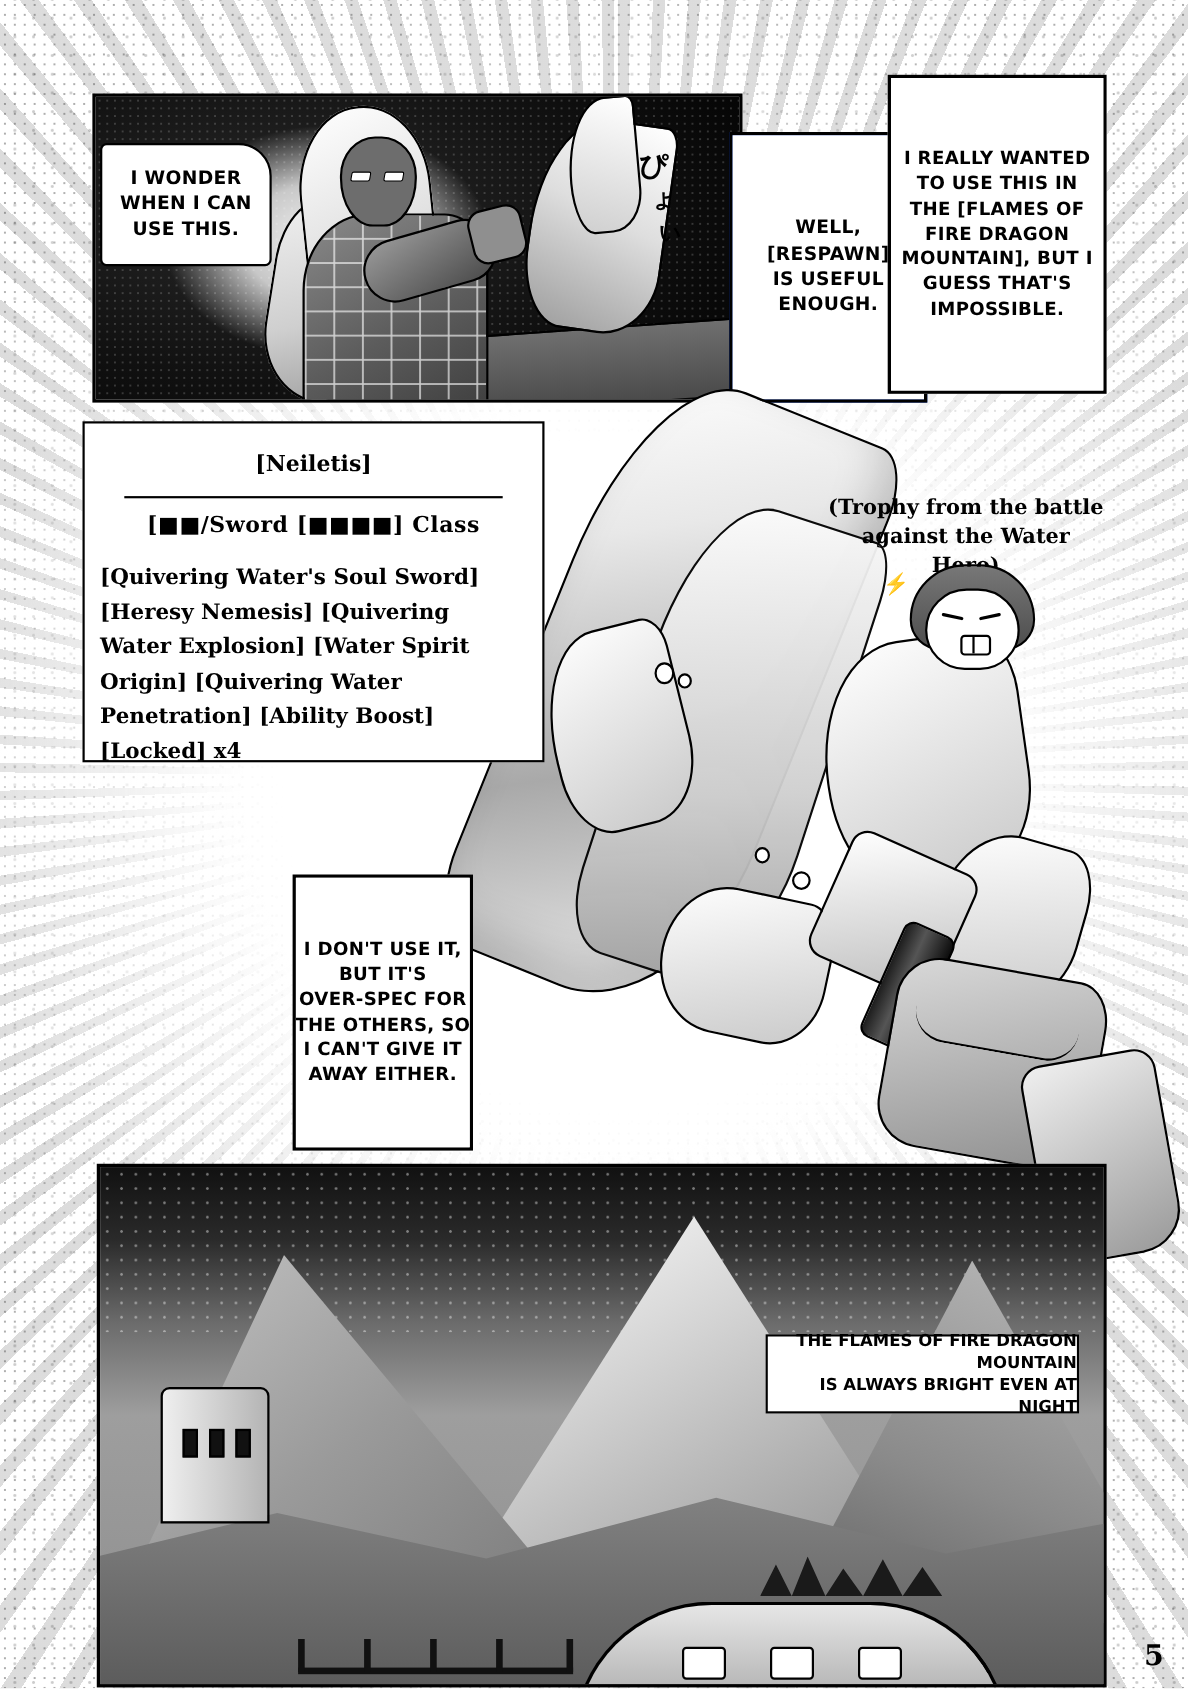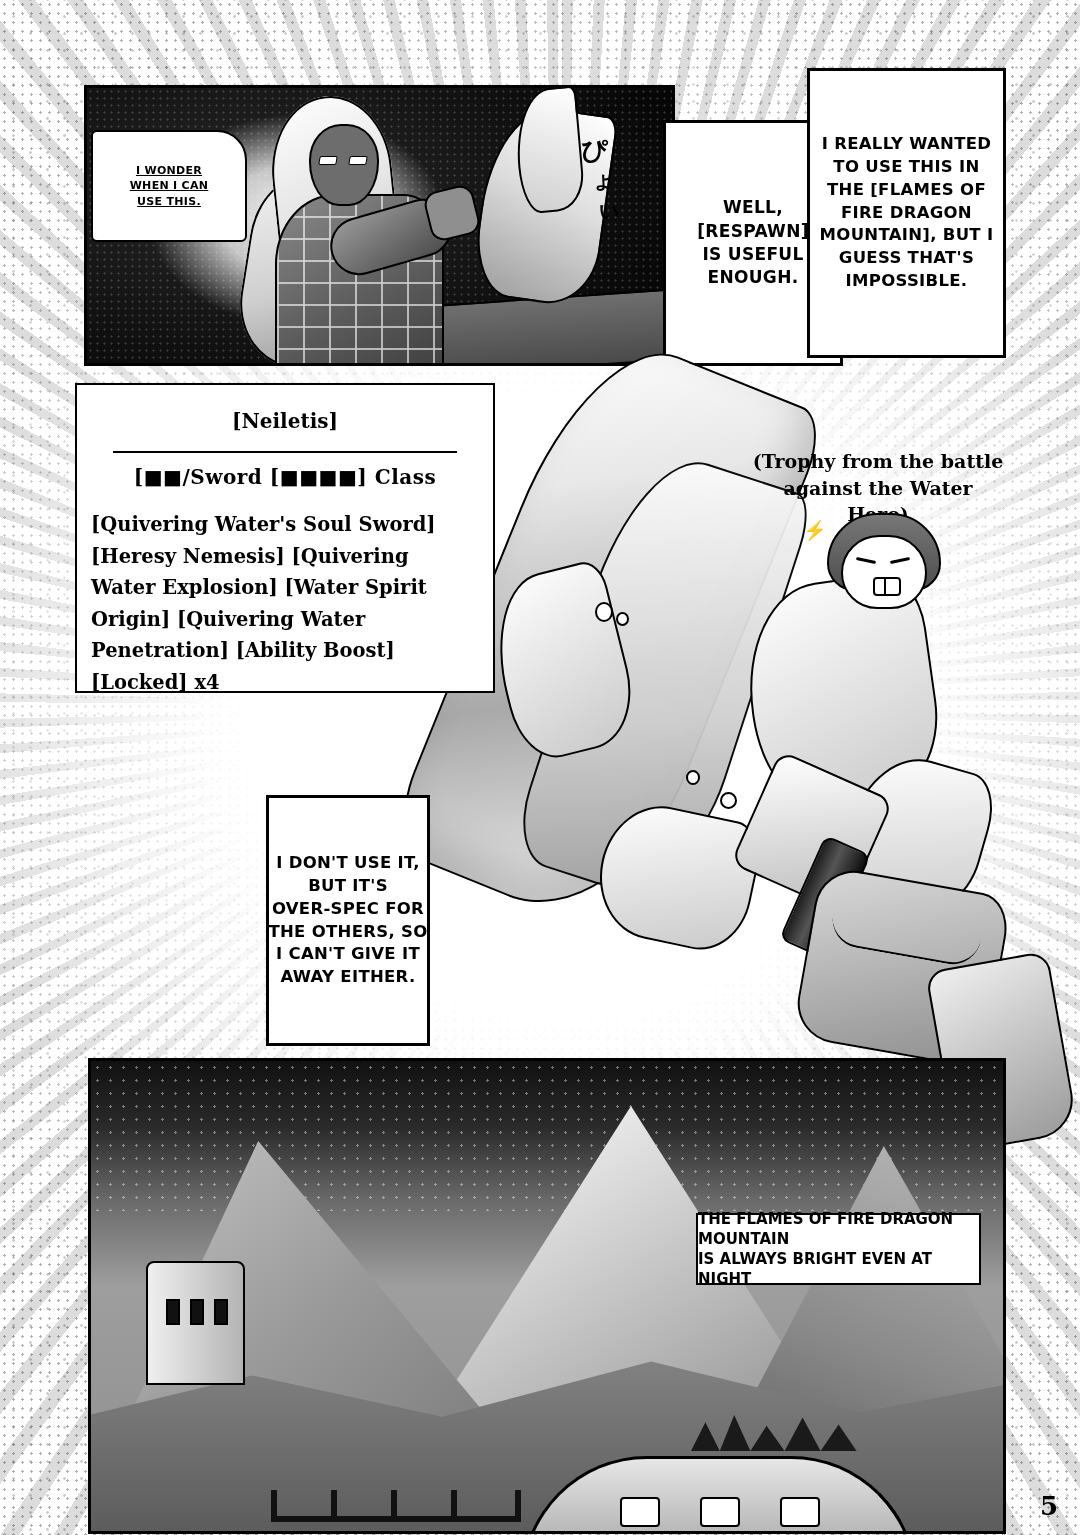--- a/index.html
+++ b/index.html
@@ -338,21 +338,21 @@
   }
   .rail{
     position:absolute;left:180px;top:455px;width:250px;height:6px;background:#111;
   }
   .railpost{position:absolute;top:-26px;width:6px;height:30px;background:#111;}
 
   
   #mtn-caption{
     position:absolute;left:696px;top:1213px;width:285px;height:72px;
     background:#fff;border:2.5px solid #000;box-sizing:border-box;
-    display:flex;align-items:center;justify-content:center;text-align:left;
+    display:flex;align-items:center;justify-content:center;text-align:right;
   }
   #mtn-caption .txt{
     font-family:"DejaVu Sans", sans-serif;font-weight:700;font-size:15px;line-height:1.35;color:#000;
     white-space:pre-line;
   }
 </style>
 </head>
 <body>
 
 <div class="page">
@@ -379,21 +379,21 @@
         <div class="hand"></div>
       </div>
       <div class="p1-flame"></div>
       <div class="p1-flame2"></div>
       <div class="sfx" style="left:494px;top:45px;">ぴ</div>
       <div class="sfx" style="left:505px;top:78px;font-size:22px;">ょ</div>
       <div class="sfx" style="left:512px;top:110px;font-size:20px;">い</div>
     </div>
 
     <div class="balloon" style="left:4px;top:42px;width:156px;height:112px;border-radius:6px 30px 6px 6px;">
-      <div class="txt" style="font-size:11px;text-decoration:underline;">I WONDER
+      <div class="txt" style="font-size:17px;">I WONDER
 WHEN I CAN
 USE THIS.</div>
     </div>
   </div>
 
   <div class="panel" style="left:663px;top:120px;width:174px;height:240px;background:#1d4ed8;">
     <div class="balloon" style="left:-3px;top:-3px;right:-3px;bottom:-3px;border:none;">
       <div class="txt" style="font-size:17px;">WELL,
 [RESPAWN]
 IS USEFUL

